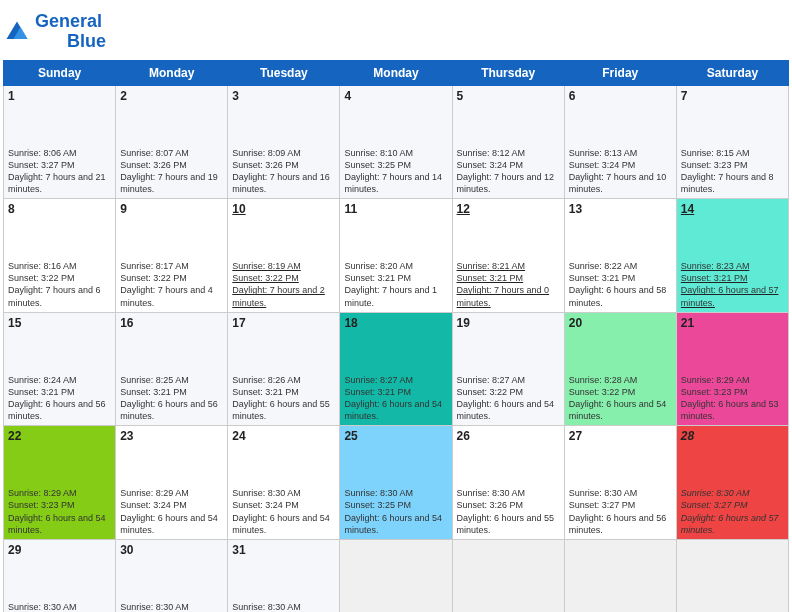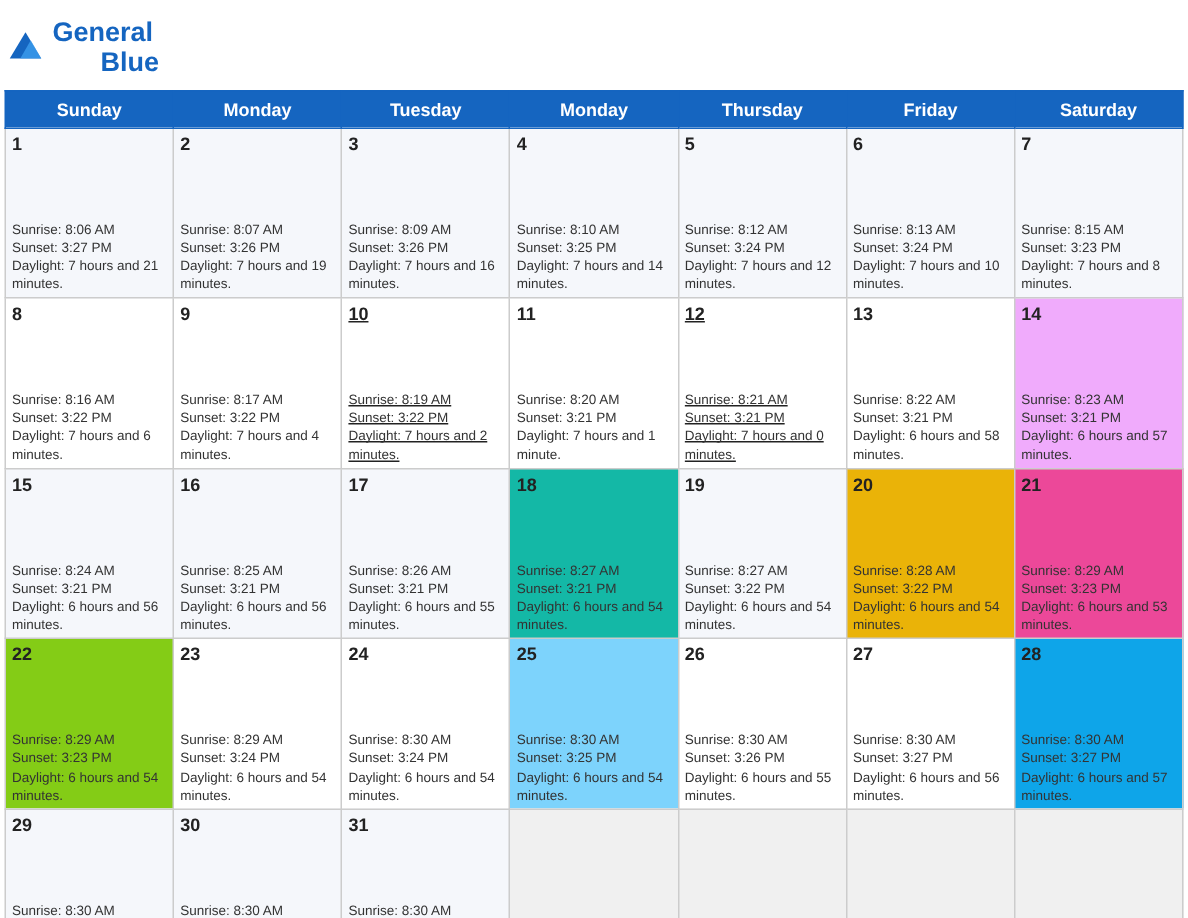--- a/index.html
+++ b/index.html
@@ -182,21 +182,21 @@
             <div class="day-info">Sunrise: 8:20 AM<br>Sunset: 3:21 PM<br>Daylight: 7 hours and 1 minute.</div>
           </td>
           <td style="background: rgb(255, 255, 255); text-decoration: underline;">
             <span class="day-num">12</span>
             <div class="day-info">Sunrise: 8:21 AM<br>Sunset: 3:21 PM<br>Daylight: 7 hours and 0 minutes.</div>
           </td>
           <td style="background: rgb(255, 255, 255);">
             <span class="day-num">13</span>
             <div class="day-info">Sunrise: 8:22 AM<br>Sunset: 3:21 PM<br>Daylight: 6 hours and 58 minutes.</div>
           </td>
-          <td style="background: #f0abfc;">
+          <td style="background: #5eead4; text-decoration: underline;">
             <span class="day-num">14</span>
             <div class="day-info">Sunrise: 8:23 AM<br>Sunset: 3:21 PM<br>Daylight: 6 hours and 57 minutes.</div>
           </td>
         </tr>
         <tr>
           <td style="background: rgb(245, 247, 251);">
             <span class="day-num">15</span>
             <div class="day-info">Sunrise: 8:24 AM<br>Sunset: 3:21 PM<br>Daylight: 6 hours and 56 minutes.</div>
           </td>
           <td style="background: rgb(245, 247, 251);">
@@ -208,21 +208,21 @@
             <div class="day-info">Sunrise: 8:26 AM<br>Sunset: 3:21 PM<br>Daylight: 6 hours and 55 minutes.</div>
           </td>
           <td style="background: #14b8a6;">
             <span class="day-num">18</span>
             <div class="day-info">Sunrise: 8:27 AM<br>Sunset: 3:21 PM<br>Daylight: 6 hours and 54 minutes.</div>
           </td>
           <td style="background: rgb(245, 247, 251);">
             <span class="day-num">19</span>
             <div class="day-info">Sunrise: 8:27 AM<br>Sunset: 3:22 PM<br>Daylight: 6 hours and 54 minutes.</div>
           </td>
-          <td style="background: #eab308;">
+          <td style="background: #86efac;">
             <span class="day-num">20</span>
             <div class="day-info">Sunrise: 8:28 AM<br>Sunset: 3:22 PM<br>Daylight: 6 hours and 54 minutes.</div>
           </td>
           <td style="background: #ec4899;">
             <span class="day-num">21</span>
             <div class="day-info">Sunrise: 8:29 AM<br>Sunset: 3:23 PM<br>Daylight: 6 hours and 53 minutes.</div>
           </td>
         </tr>
         <tr>
           <td style="background: #84cc16;">
@@ -242,21 +242,21 @@
             <div class="day-info">Sunrise: 8:30 AM<br>Sunset: 3:25 PM<br>Daylight: 6 hours and 54 minutes.</div>
           </td>
           <td style="background: rgb(255, 255, 255);">
             <span class="day-num">26</span>
             <div class="day-info">Sunrise: 8:30 AM<br>Sunset: 3:26 PM<br>Daylight: 6 hours and 55 minutes.</div>
           </td>
           <td style="background: rgb(255, 255, 255);">
             <span class="day-num">27</span>
             <div class="day-info">Sunrise: 8:30 AM<br>Sunset: 3:27 PM<br>Daylight: 6 hours and 56 minutes.</div>
           </td>
-          <td style="background: #0ea5e9;">
+          <td style="background: #ef4444; font-style: italic;">
             <span class="day-num">28</span>
             <div class="day-info">Sunrise: 8:30 AM<br>Sunset: 3:27 PM<br>Daylight: 6 hours and 57 minutes.</div>
           </td>
         </tr>
         <tr>
           <td style="background: rgb(245, 247, 251);">
             <span class="day-num">29</span>
             <div class="day-info">Sunrise: 8:30 AM<br>Sunset: 3:28 PM<br>Daylight: 6 hours and 58 minutes.</div>
           </td>
           <td style="background: rgb(245, 247, 251);">

